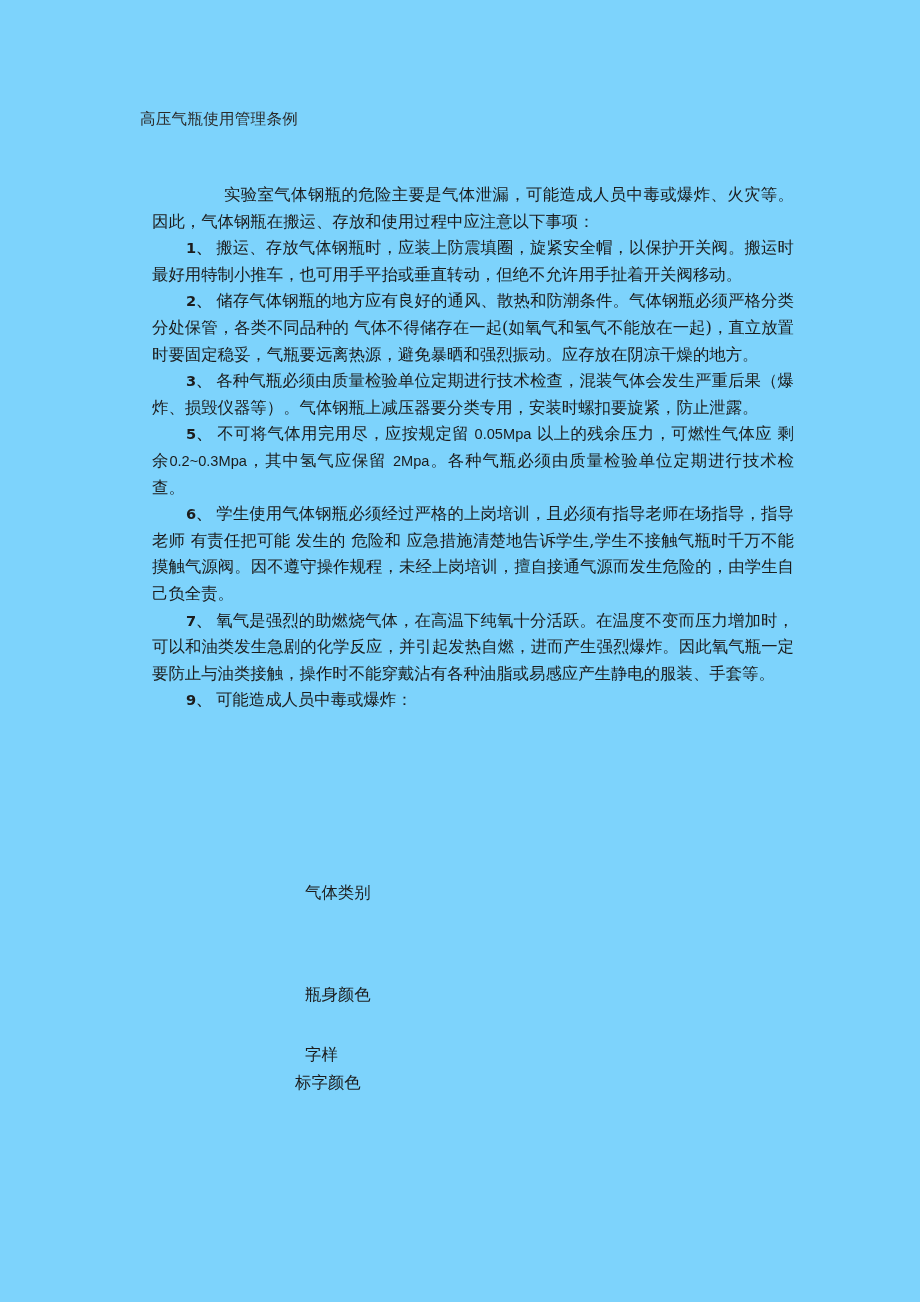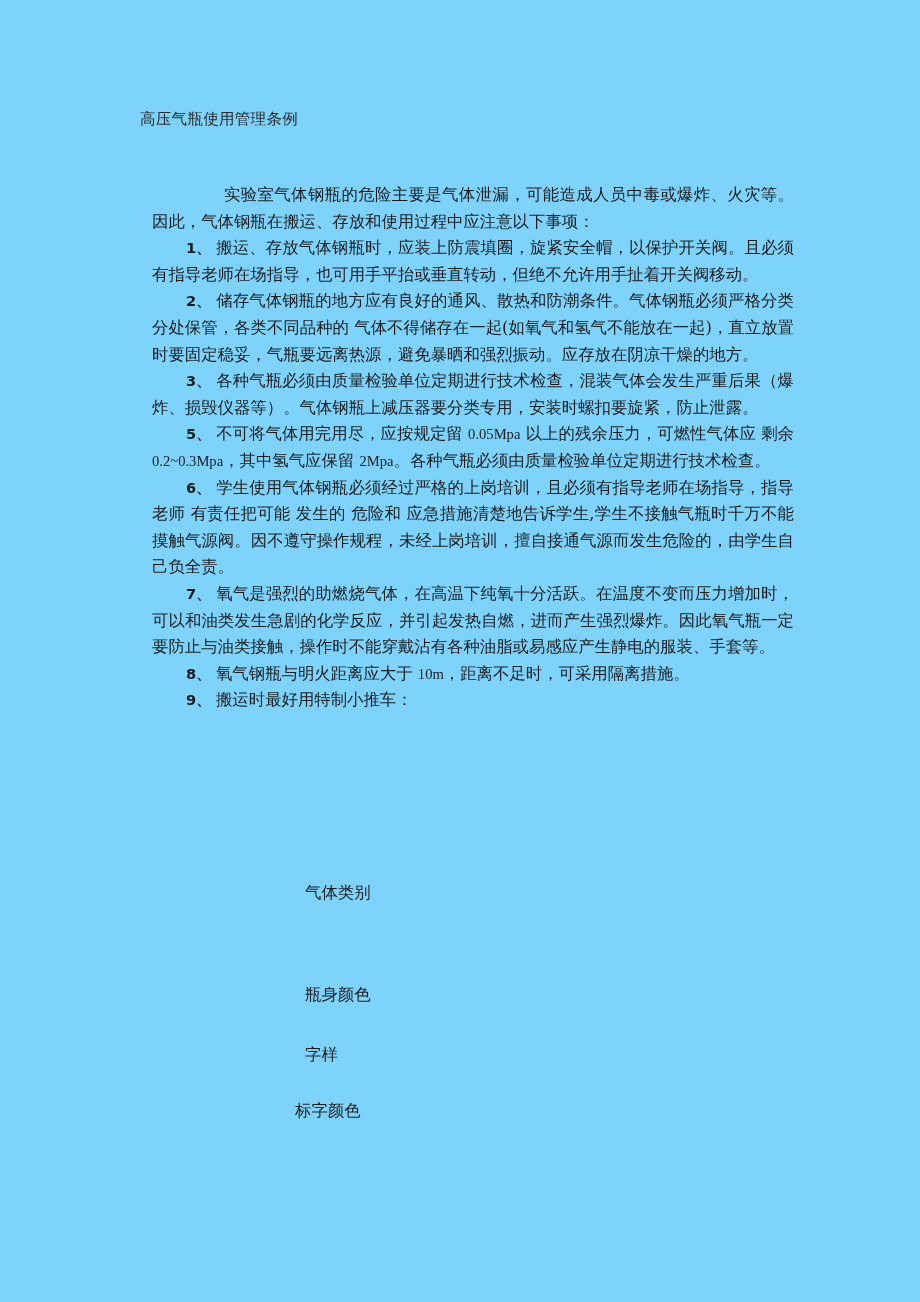--- a/index.html
+++ b/index.html
@@ -57,21 +57,21 @@
   .para.lead {
     text-indent: 72px;
   }
 
   .para.numbered {
     text-indent: 34px;
   }
 
   
   .lat {
-    font-family: Liberation Serif, serif;
+    font-family: Liberation Sans, sans-serif;
     font-size: 14.6px;
     letter-spacing: 0px;
   }
 
   .num-marker {
     font-family: "DejaVu Sans", "Liberation Sans", sans-serif;
     font-size: 14.6px;
     font-weight: 600;
   }
 
@@ -89,49 +89,48 @@
     font-size: 16.4px;
     line-height: 22px;
     color: #1c1c1c;
     white-space: nowrap;
     pointer-events: auto;
   }
 
   .tlabel.l0 { left: 305px; top: 882px; }
   .tlabel.l1 { left: 305px; top: 955px; margin-top: 29px; }
   .tlabel.l2 { left: 305px; top: 1028px; margin-top: 16px; }
-  .tlabel.l3 { left: 295px; top: 1100px; text-align: center; }
+  .tlabel.l3 { left: 295px; top: 1072px; text-align: center; }
 </style>
 </head>
 <body>
 
 <div class="page">
 
   <div class="doc-title">高压气瓶使用管理条例</div>
 
   <div class="body-block">
 
     <p class="para lead">实验室气体钢瓶的危险主要是气体泄漏，可能造成人员中毒或爆炸、火灾等。因此，气体钢瓶在搬运、存放和使用过程中应注意以下事项：</p>
 
-    <p class="para numbered"><span class="num-marker">1、</span><span> 搬运、存放气体钢瓶时，应装上防震填圈，旋紧安全帽，以保护开关阀。且必须有指导老师在场指导，也可用手平抬或垂直转动，但绝不允许用手扯着开关阀移动。</span></p>
+    <p class="para numbered"><span class="num-marker">1、</span><span> 搬运、存放气体钢瓶时，应装上防震填圈，旋紧安全帽，以保护开关阀。搬运时最好用特制小推车，也可用手平抬或垂直转动，但绝不允许用手扯着开关阀移动。</span></p>
 
     <p class="para numbered"><span class="num-marker">2、</span><span> 储存气体钢瓶的地方应有良好的通风、散热和防潮条件。气体钢瓶必须严格分类分处保管，各类不同品种的 气体不得储存在一起(如氧气和氢气不能放在一起)，直立放置时要固定稳妥，气瓶要远离热源，避免暴晒和强烈振动。应存放在阴凉干燥的地方。</span></p>
 
     <p class="para numbered"><span class="num-marker">3、</span><span> 各种气瓶必须由质量检验单位定期进行技术检查，混装气体会发生严重后果（爆炸、损毁仪器等）。气体钢瓶上减压器要分类专用，安装时螺扣要旋紧，防止泄露。</span></p>
 
 
     <p class="para numbered"><span class="num-marker">5、</span><span> 不可将气体用完用尽，应按规定留 <span class="lat">0.05Mpa</span> 以上的残余压力，可燃性气体应 剩余<span class="lat">0.2~0.3Mpa</span>，其中氢气应保留 <span class="lat">2Mpa</span>。各种气瓶必须由质量检验单位定期进行技术检查。</span></p>
 
     <p class="para numbered"><span class="num-marker">6、</span><span> 学生使用气体钢瓶必须经过严格的上岗培训，且必须有指导老师在场指导，指导老师 有责任把可能 发生的 危险和 应急措施清楚地告诉学生,学生不接触气瓶时千万不能摸触气源阀。因不遵守操作规程，未经上岗培训，擅自接通气源而发生危险的，由学生自己负全责。</span></p>
 
     <p class="para numbered"><span class="num-marker">7、</span><span> 氧气是强烈的助燃烧气体，在高温下纯氧十分活跃。在温度不变而压力增加时，可以和油类发生急剧的化学反应，并引起发热自燃，进而产生强烈爆炸。因此氧气瓶一定要防止与油类接触，操作时不能穿戴沾有各种油脂或易感应产生静电的服装、手套等。</span></p>
 
-    <p class="para numbered"><span class="num-marker">8、</span><span> 氧气钢瓶与明火距离应大于 <span class="lat">10m</span>，距离不足时，可采用隔离措施。</span></p>
 
-    <p class="para numbered"><span class="num-marker">9、</span><span> 搬运时最好用特制小推车：</span></p>
+    <p class="para numbered"><span class="num-marker">9、</span><span> 可能造成人员中毒或爆炸：</span></p>
 
   </div>
 
   <div class="table-labels">
     <div class="tlabel l0">气体类别</div>
     <div class="tlabel l1">瓶身颜色</div>
     <div class="tlabel l2">字样</div>
     <div class="tlabel l3">标字颜色</div>
   </div>
 

